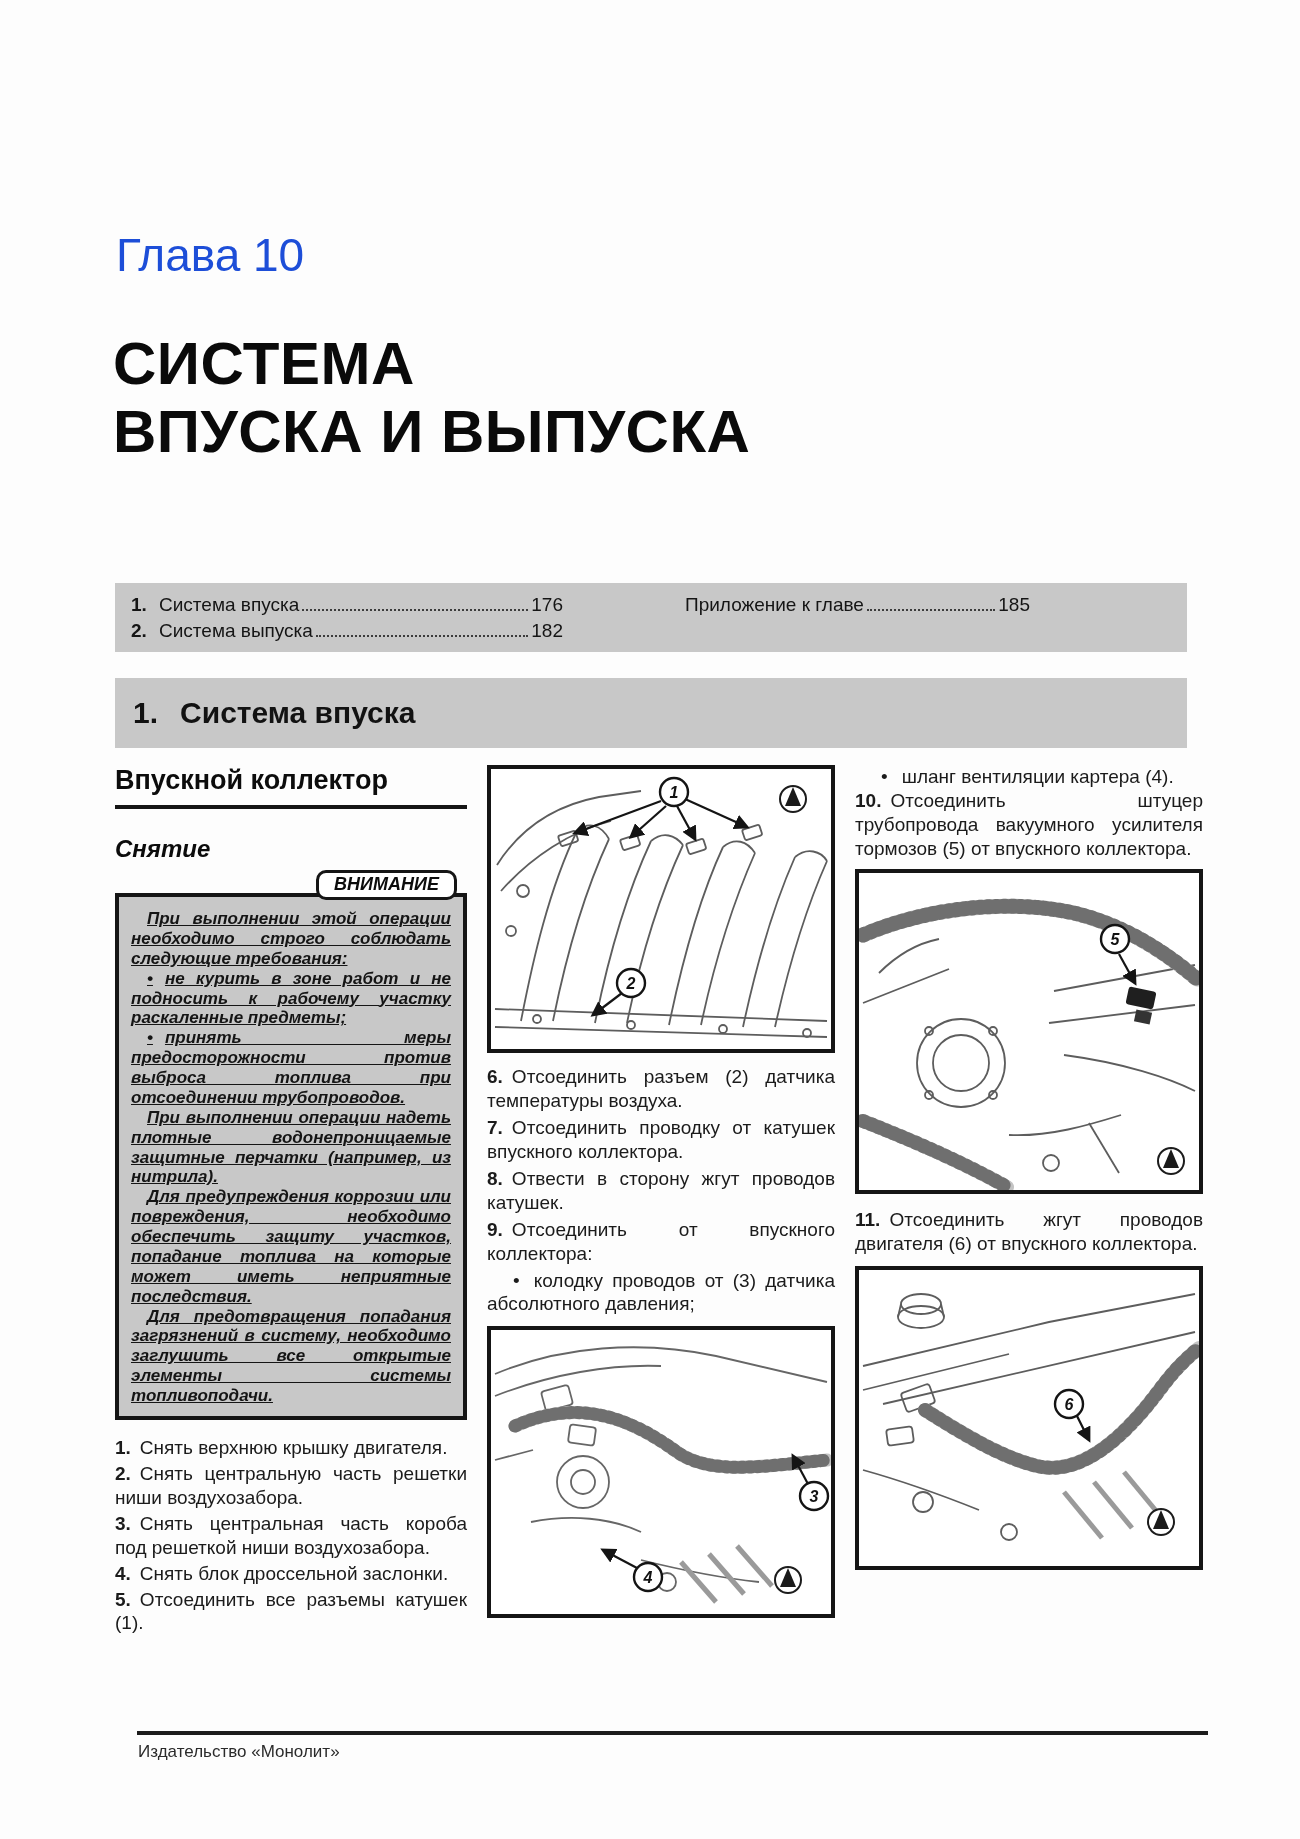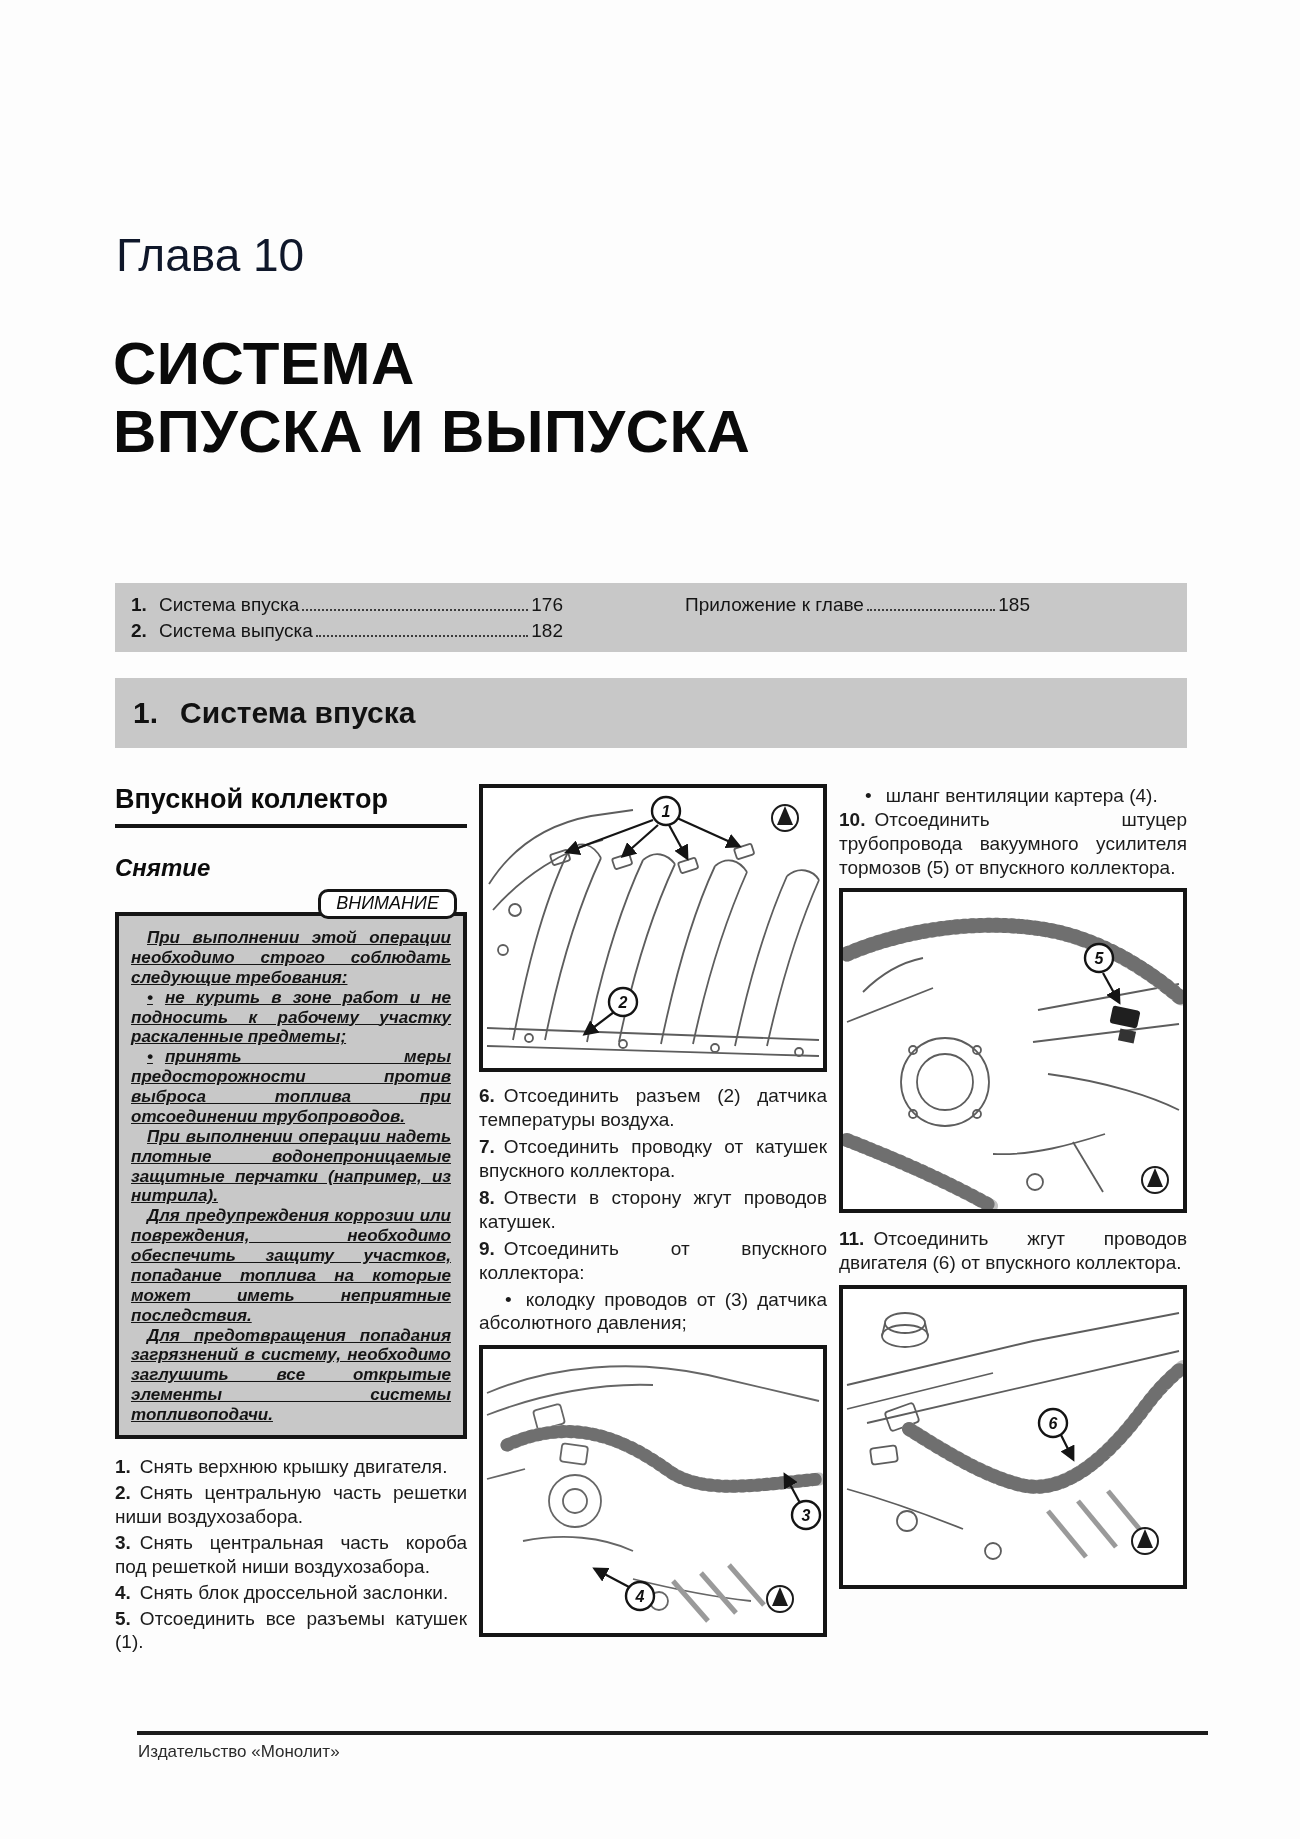--- a/index.html
+++ b/index.html
@@ -3,54 +3,54 @@
 <meta charset="utf-8">
 <style>
   * { margin:0; padding:0; box-sizing:border-box; }
   html,body { background:#ffffff; }
   .page {
     position:relative; width:1300px; height:1839px; background:#fdfdfd;
     font-family:"Liberation Sans", sans-serif; color:#1b1b1b; overflow:hidden;
   }
   .abs { position:absolute; }
 
-  .chapter { left:116px; top:228px; font-size:46px; font-weight:400; color:#0f172a; }
+  .chapter { left:116px; top:228px; font-size:46px; font-weight:400; color:#1d4ed8; }
   .main-title { left:113px; top:330px; font-size:60px; font-weight:bold; line-height:1.13; color:#0a0a0a; letter-spacing:.5px; }
 
   
   .toc { left:115px; top:583px; width:1072px; min-height:68px; background:#c8c8c8;
          padding:9px 16px 8px; display:flex; font-size:19px; color:#151515; }
   .toc-col1 { width:432px; }
   .toc-spacer { width:122px; }
   .toc-col2 { width:345px; }
   .toc-row { display:flex; align-items:baseline; line-height:26px; }
   .toc-num { font-weight:bold; width:28px; flex:none; }
   .leader { flex:1; border-bottom:2px dotted #3c3c3c; margin:0 3px 5px 3px; min-width:14px; }
   .toc-page {}
 
   
   .banner { left:115px; top:678px; width:1072px; height:70px; background:#c8c8c8;
             display:flex; align-items:center; padding-left:18px;
             font-size:30px; font-weight:bold; color:#121212; }
   .banner-num { margin-right:22px; }
 
   
-  .cols { left:115px; top:784px; width:1072px; display:grid;
-          grid-template-columns:352px 348px 348px; column-gap:12px; }
+  .cols { left:115px; top:765px; width:1072px; display:grid;
+          grid-template-columns:352px 348px 348px; column-gap:20px; }
 
   .h2-rule { font-size:27px; font-weight:bold; color:#0c0c0c; padding-bottom:9px;
              border-bottom:4px solid #151515; margin-bottom:26px; }
   .h3-ital { font-size:24px; font-weight:bold; font-style:italic; margin-bottom:22px; color:#0c0c0c; }
 
   
   .warn { position:relative; border:4px solid #151515; background:#c8c8c8;
           padding:12px 12px 10px; margin-top:30px; }
   .warn-tab { position:absolute; top:-27px; right:6px; background:#fff;
               border:3px solid #151515; border-radius:10px; padding:1px 15px 2px;
-              font-size:18px; font-weight:normal; font-style:italic; color:#0c0c0c; }
+              font-size:18px; font-weight:bold; font-style:italic; color:#0c0c0c; }
   .warn p { font-size:17px; font-weight:bold; font-style:italic; text-align:justify;
             line-height:1.17; color:#151515;text-decoration:underline; }
   .warn p.ind { text-indent:16px; }
   .warn p.wb { text-indent:16px; }
   .warn .dot { font-weight:bold; margin-right:12px; }
 
   
   .steps { margin-top:16px; }
   .steps p, .flowtext p { font-size:19px; line-height:1.26; text-align:justify; }
   .steps p { margin-bottom:2px; }

